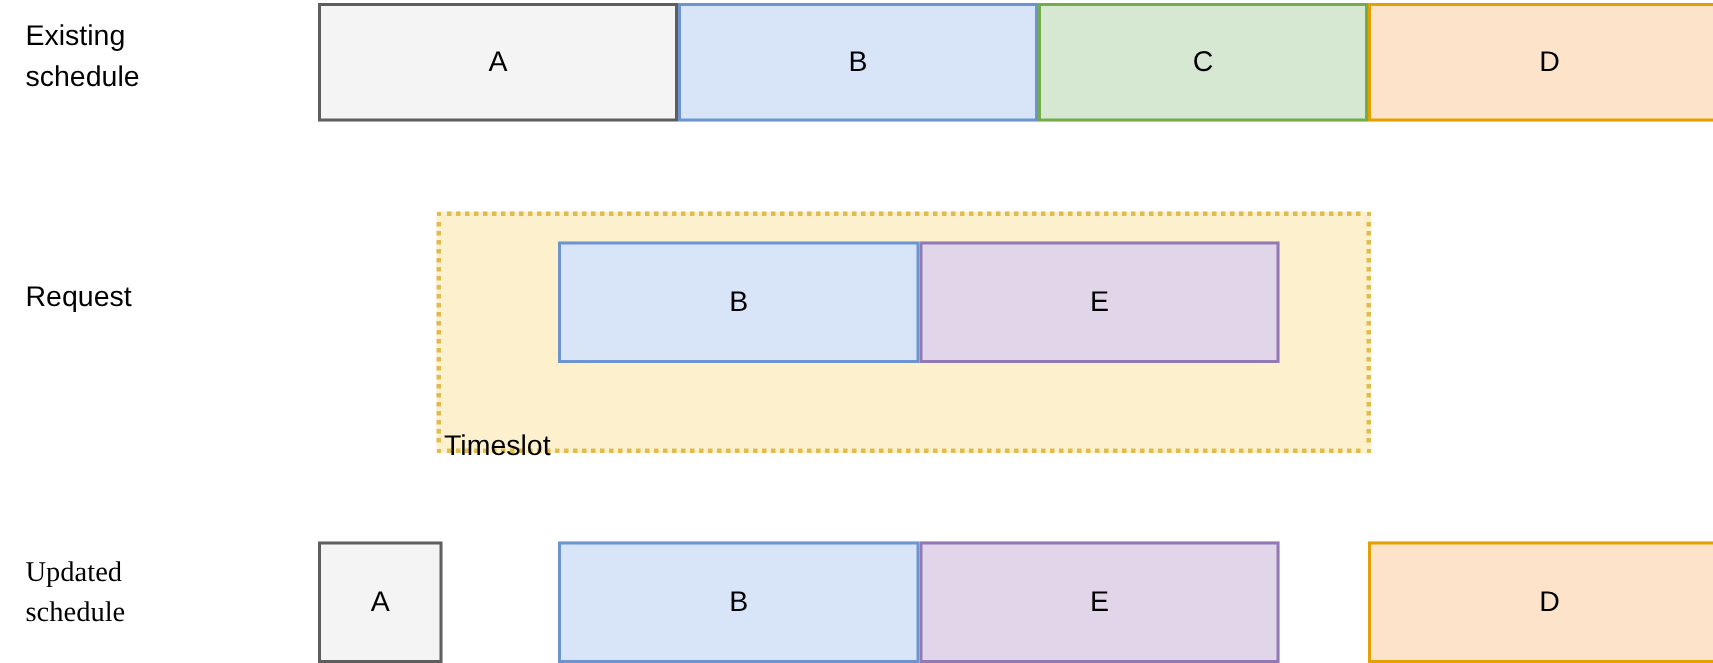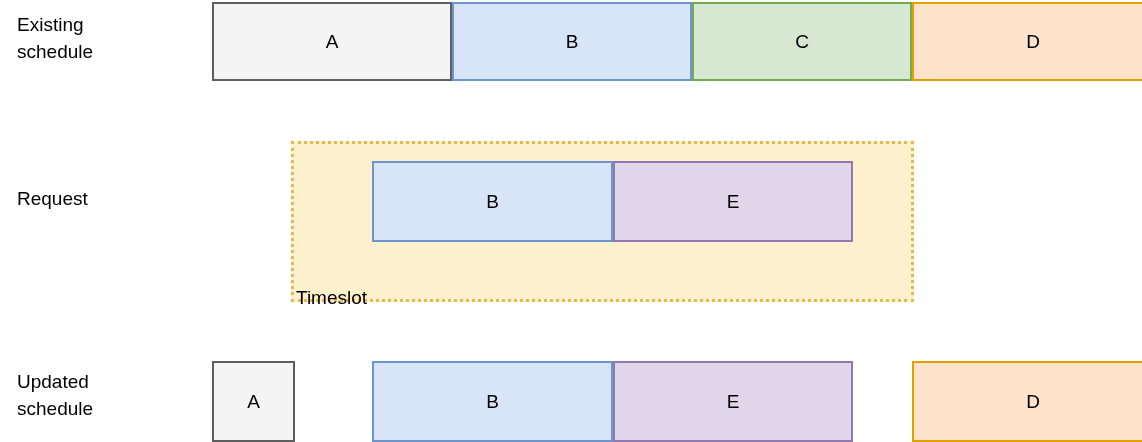--- a/index.html
+++ b/index.html
@@ -27,21 +27,21 @@
   .row-label {
     position: absolute;
     font-size: 19px;
     line-height: 27px;
     color: #000000;
     white-space: pre-line;
     letter-spacing: 0px;
   }
   #label-existing { left: 5px;  top: 11px; }
   #label-request  { left: 5px;  top: 185px; }
-  #label-updated  { left: 5px;  top: 368px; }
+  #label-updated  { left: 5px;  top: 368px; font-family: Liberation Serif, serif; }
 
   
   .block {
     position: absolute;
     box-sizing: border-box;
     display: flex;
     align-items: center;
     justify-content: center;
     font-size: 19px;
     line-height: 1;

